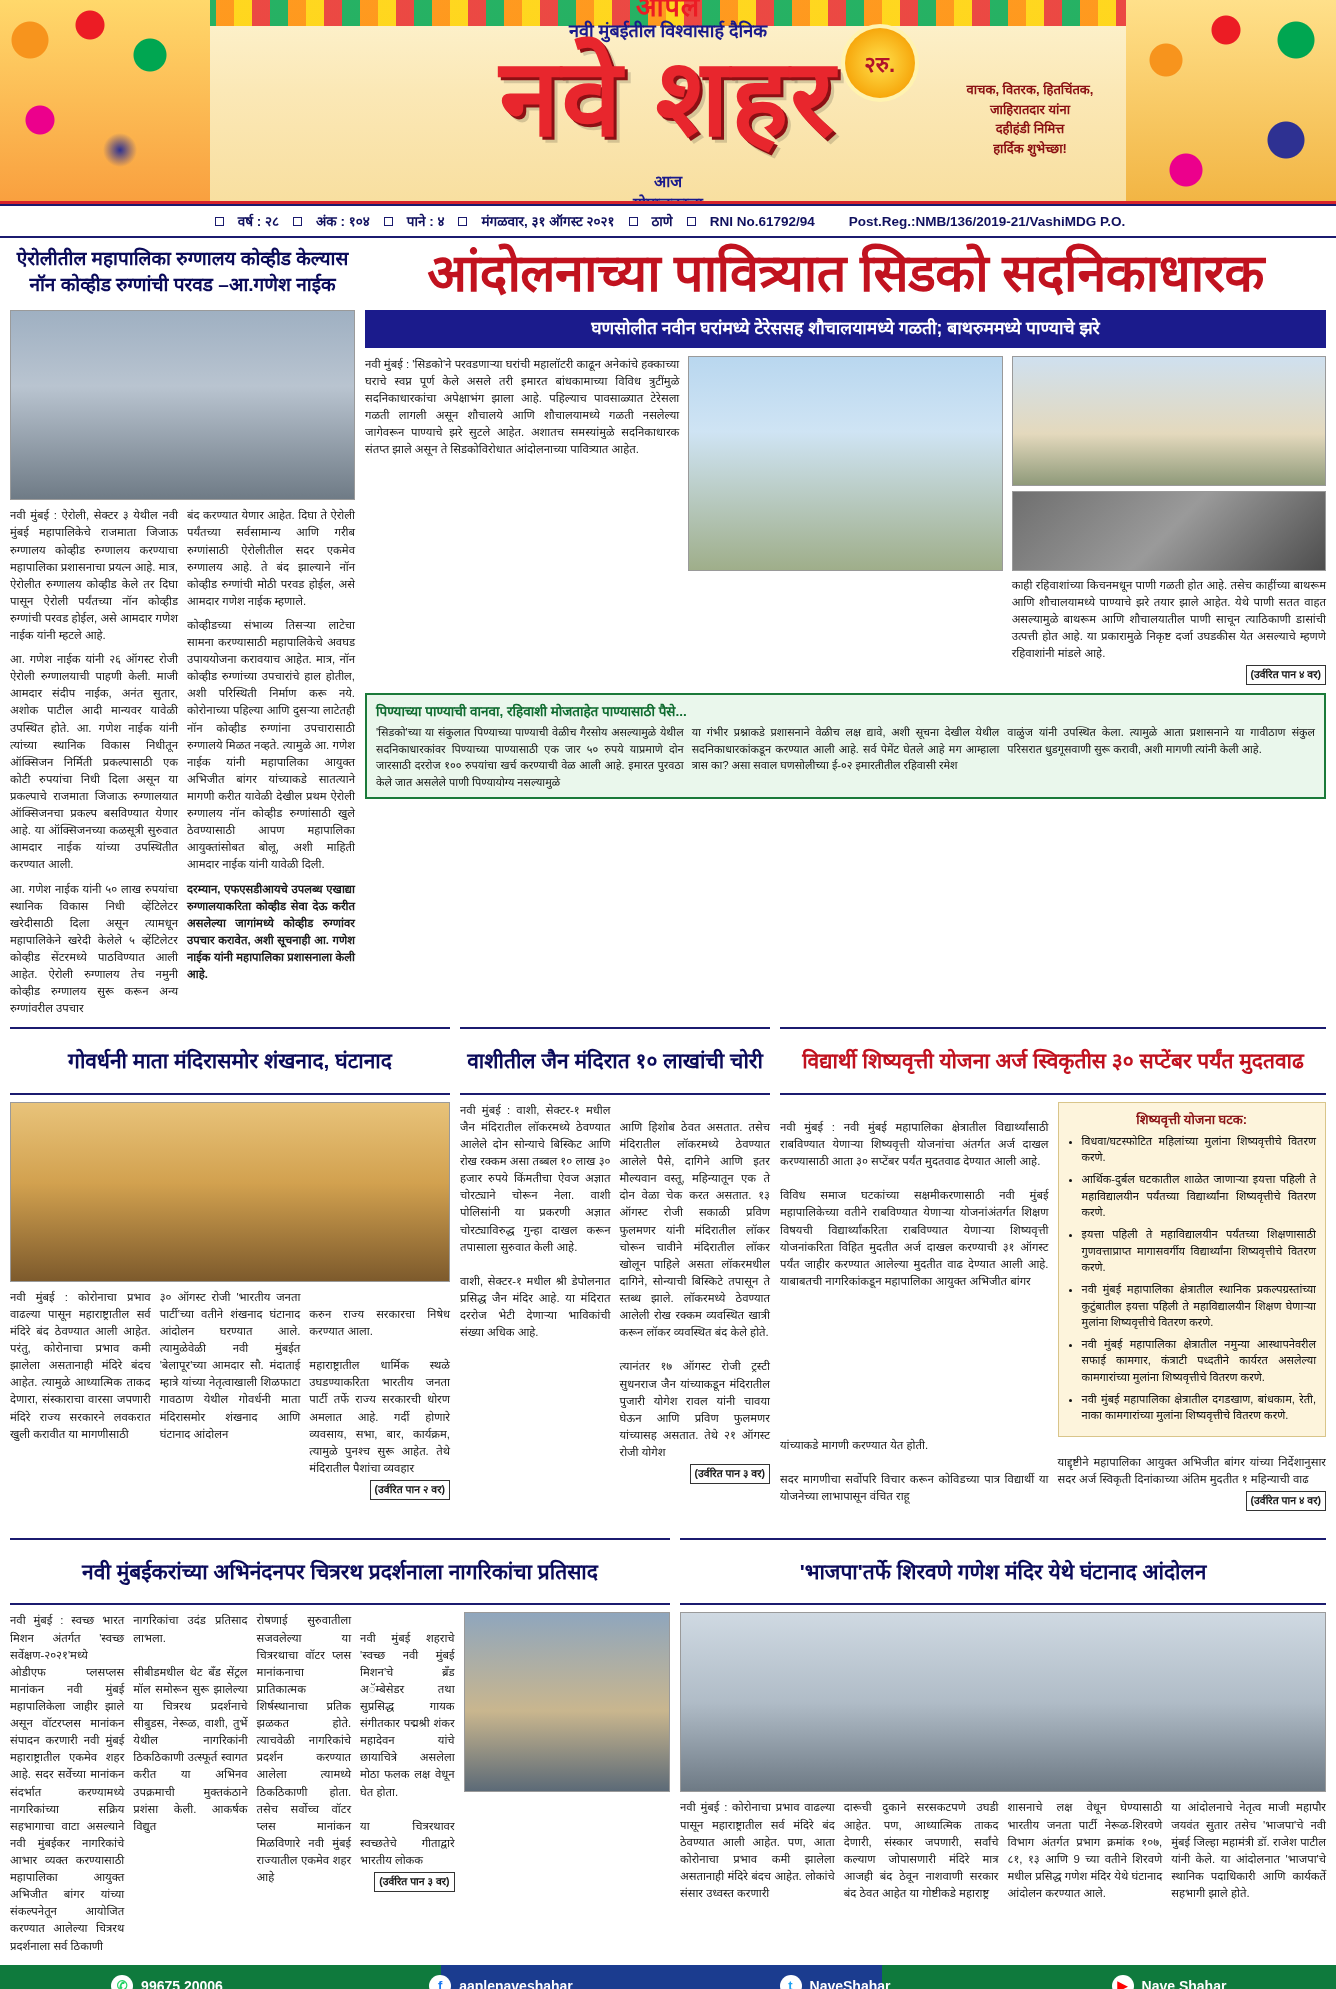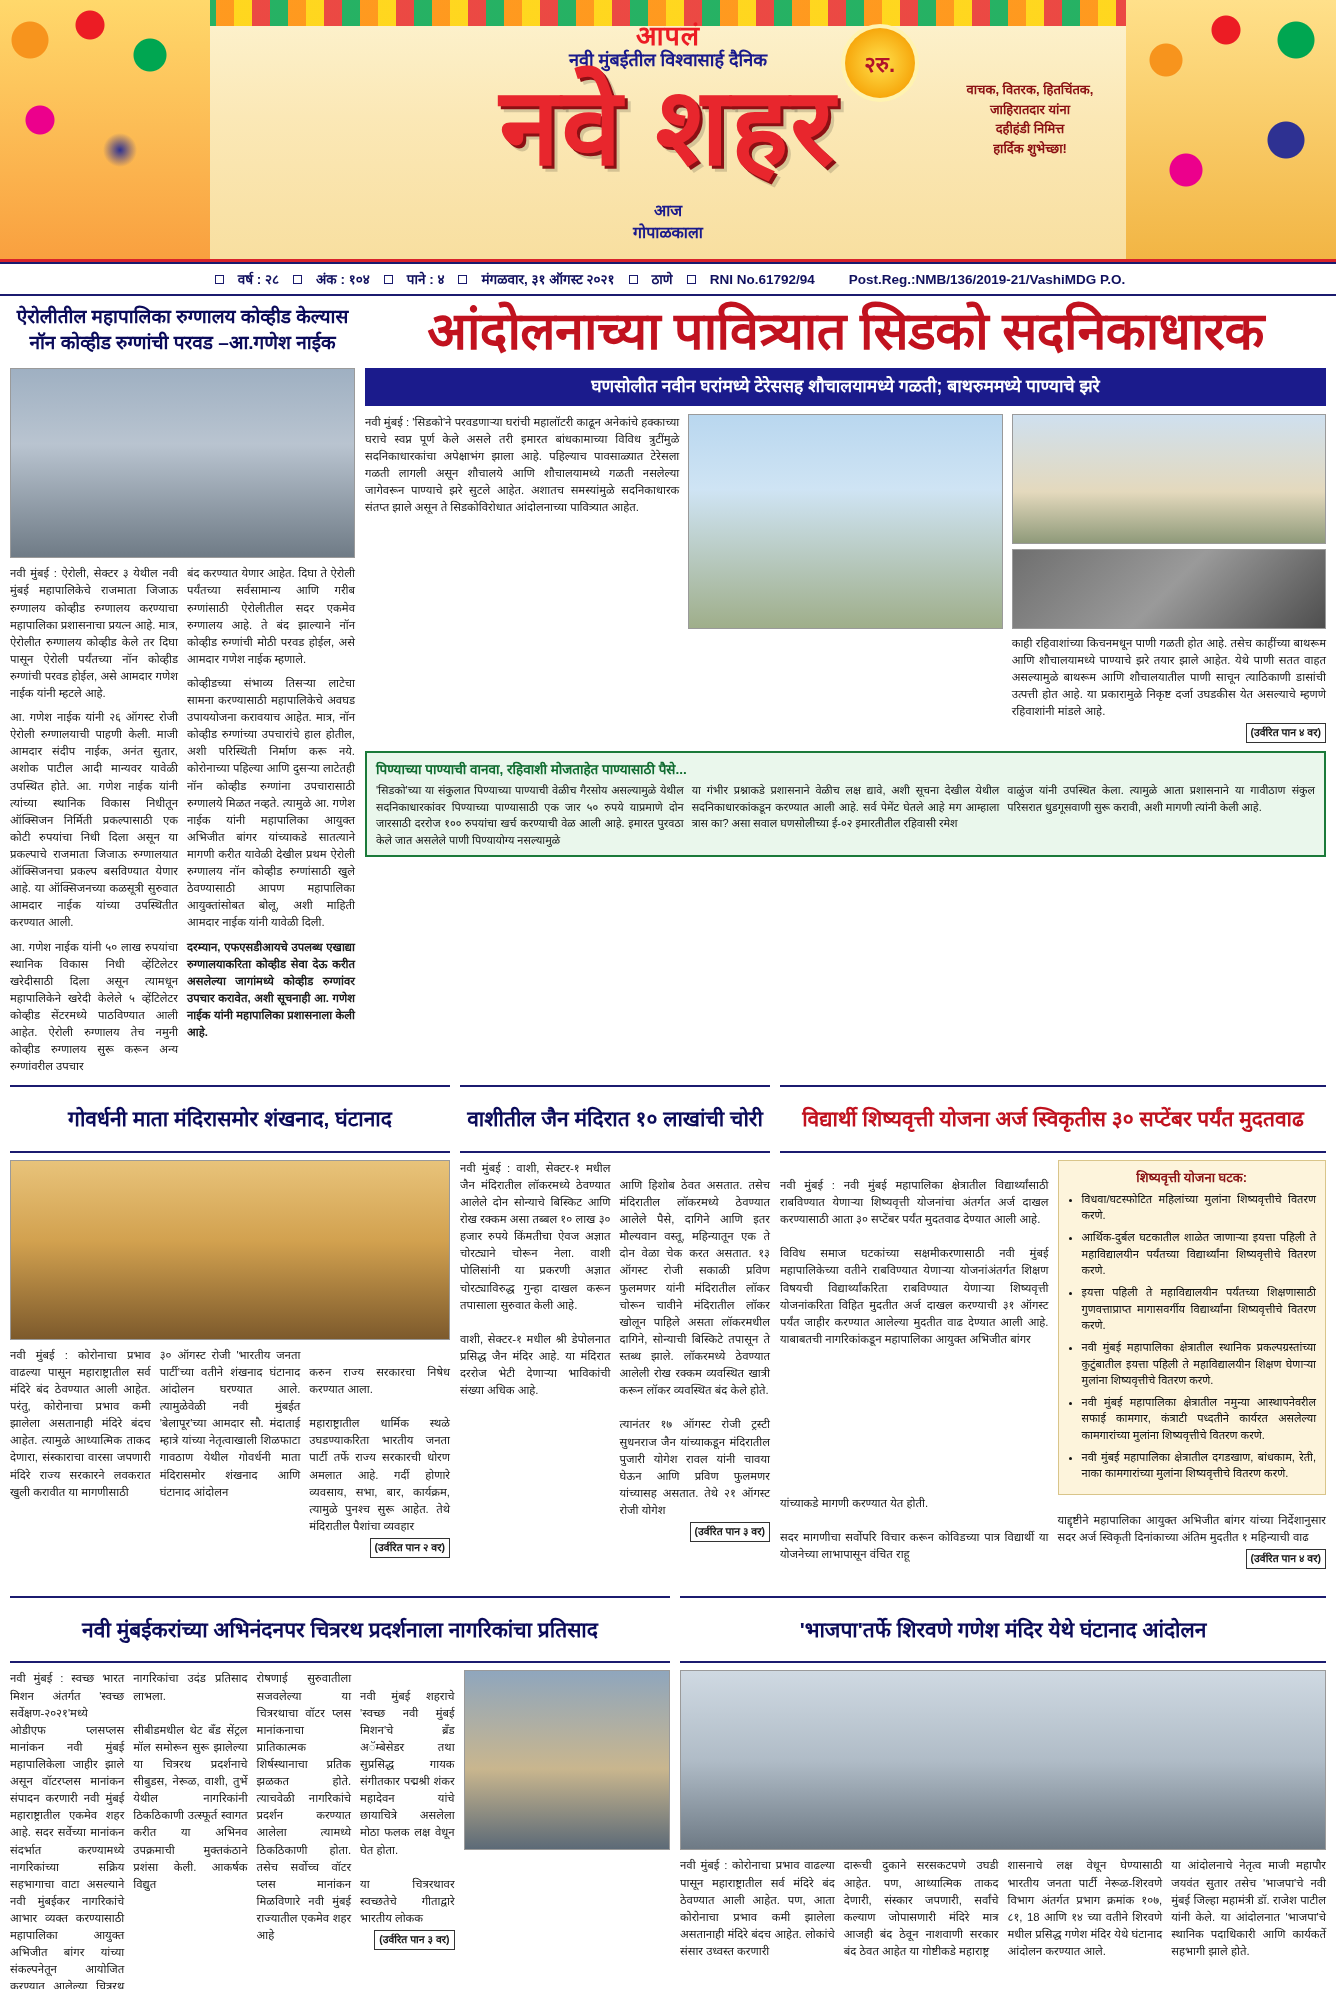--- a/index.html
+++ b/index.html
@@ -8,21 +8,21 @@
     width: 1336px;
     font-family: "Liberation Sans", sans-serif;
     background: #ffffff;
     color: #111;
   }
   .page { width:1336px; position:relative; background:#fff; }
 
   
   .masthead {
     position: relative;
-    height: 262px;
+    height: 204px;
     background: linear-gradient(180deg,#fdf3d0 0%, #fbe8b6 45%, #f8dfa0 100%);
     border-bottom: 3px solid #d8232a;
     overflow: hidden;
   }
   .mast-left-art, .mast-right-art {
     position:absolute; top:0; bottom:0; width:210px;
   }
   .mast-left-art { left:0; background:
       radial-gradient(circle at 30px 40px, #f7941d 18px, transparent 19px),
       radial-gradient(circle at 90px 25px, #ec1c24 14px, transparent 15px),
@@ -348,21 +348,21 @@
           </div>
         </div>
       </div>
 
       <div class="b3-b">
         <div class="sec-head">'भाजपा'तर्फे शिरवणे गणेश मंदिर येथे घंटानाद आंदोलन</div>
         <div class="photo ph-rally" style="height:180px;"></div>
         <div style="display:flex; gap:9px; margin-top:7px;">
           <div class="col-text" style="width:25%">नवी मुंबई : कोरोनाचा प्रभाव वाढल्या पासून महाराष्ट्रातील सर्व मंदिरे बंद ठेवण्यात आली आहेत. पण, आता कोरोनाचा प्रभाव कमी झालेला असतानाही मंदिरे बंदच आहेत. लोकांचे संसार उध्वस्त करणारी</div>
           <div class="col-text" style="width:25%">दारूची दुकाने सरसकटपणे उघडी आहेत. पण, आध्यात्मिक ताकद देणारी, संस्कार जपणारी, सर्वांचे कल्याण जोपासणारी मंदिरे मात्र आजही बंद ठेवून नाशवाणी सरकार बंद ठेवत आहेत या गोष्टीकडे महाराष्ट्र</div>
-          <div class="col-text" style="width:25%">शासनाचे लक्ष वेधून घेण्यासाठी भारतीय जनता पार्टी नेरूळ-शिरवणे विभाग अंतर्गत प्रभाग क्रमांक १०७, ८१, 18 आणि १४ च्या वतीने शिरवणे मधील प्रसिद्ध गणेश मंदिर येथे घंटानाद आंदोलन करण्यात आले.</div>
+          <div class="col-text" style="width:25%">शासनाचे लक्ष वेधून घेण्यासाठी भारतीय जनता पार्टी नेरूळ-शिरवणे विभाग अंतर्गत प्रभाग क्रमांक १०७, ८१, १३ आणि 9 च्या वतीने शिरवणे मधील प्रसिद्ध गणेश मंदिर येथे घंटानाद आंदोलन करण्यात आले.</div>
           <div class="col-text" style="width:25%">या आंदोलनाचे नेतृत्व माजी महापौर जयवंत सुतार तसेच 'भाजपा'चे नवी मुंबई जिल्हा महामंत्री डॉ. राजेश पाटील यांनी केले. या आंदोलनात 'भाजपा'चे स्थानिक पदाधिकारी आणि कार्यकर्ते सहभागी झाले होते.</div>
         </div>
       </div>
     </div>
 
   </div>
 
   <div class="footer">
     <div class="f-cell">
       <span class="f-ico wa">✆</span>

